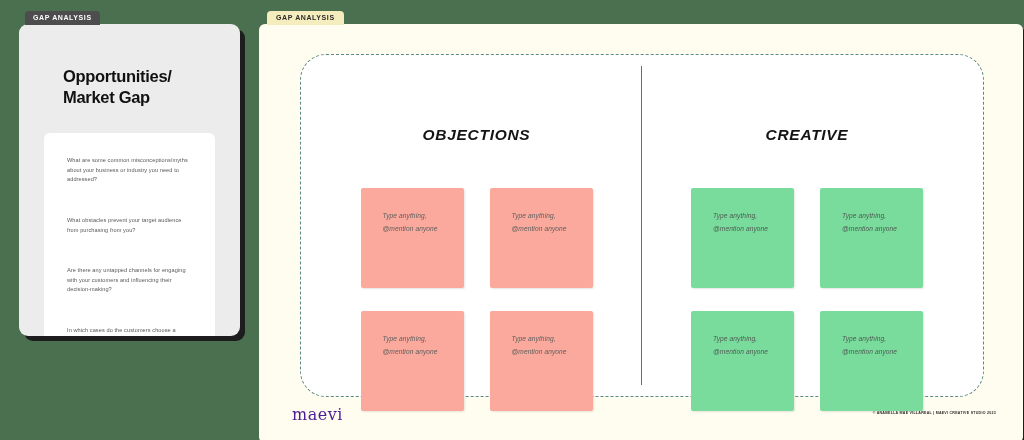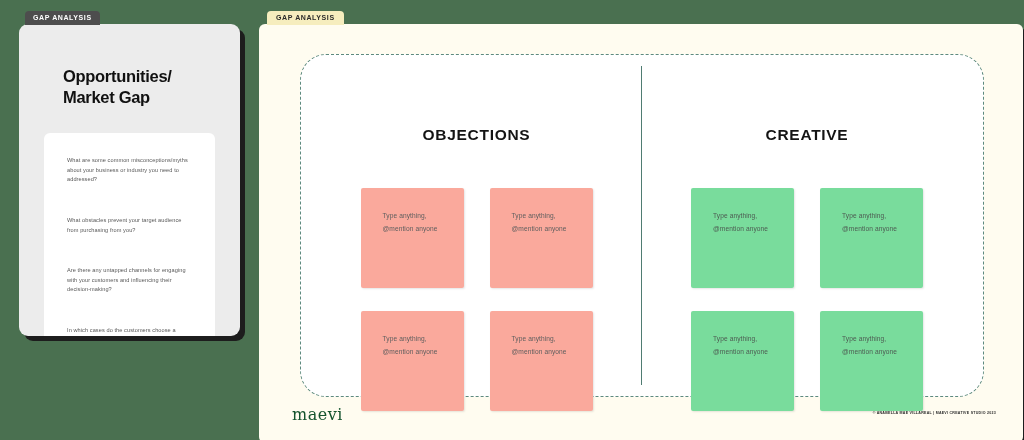--- a/index.html
+++ b/index.html
@@ -117,20 +117,21 @@
   #board {
     position: absolute;
     left: 41px;
     top: 30px;
     width: 684px;
     height: 343px;
     border: 1.6px dashed #5d8a7e;
     border-radius: 26px;
     background: #ffffff;
     display: flex;
+    font-style: italic;
   }
 
   .board-col {
     flex: 1 1 50%;
     position: relative;
     display: flex;
     flex-direction: column;
     align-items: center;
   }
 
@@ -180,21 +181,21 @@
     height: 44px;
   }
 
   #brand-logo {
     position: absolute;
     left: 22px;
     bottom: 8px;
     font-family: "DejaVu Serif", serif;
     font-size: 16px;
     letter-spacing: 0.5px;
-    color: #14532d;
+    color: #4c1d95;
     font-weight: 400;
   }
 
   #copyright {
     position: absolute;
     right: 16px;
     bottom: 17px;
     font-size: 3.6px;
     letter-spacing: 0.25px;
     color: #2d2d2d;

